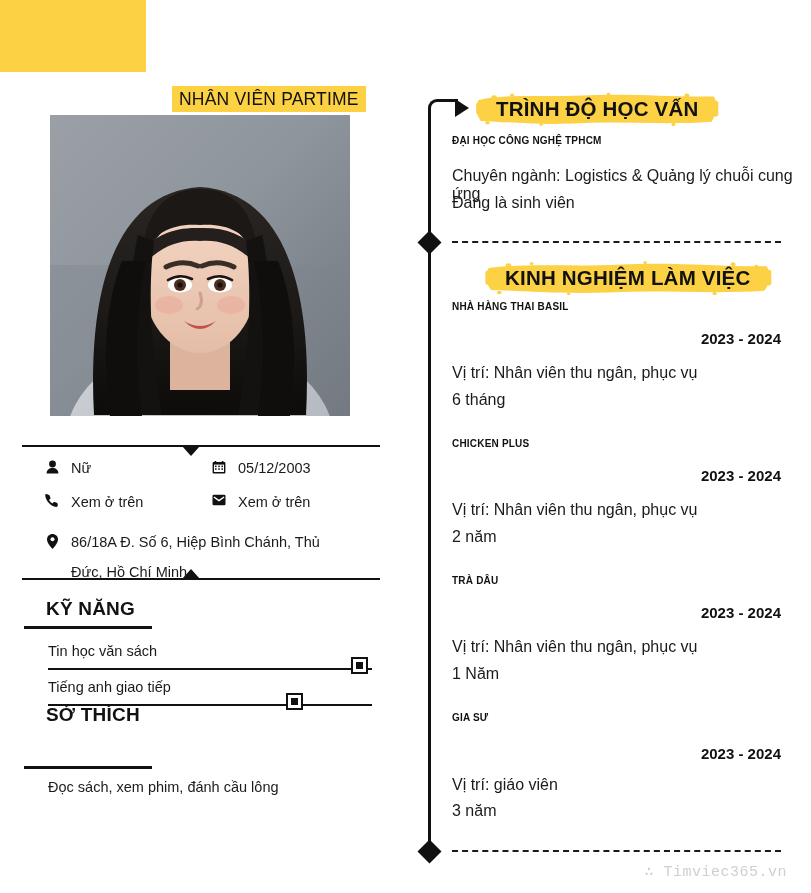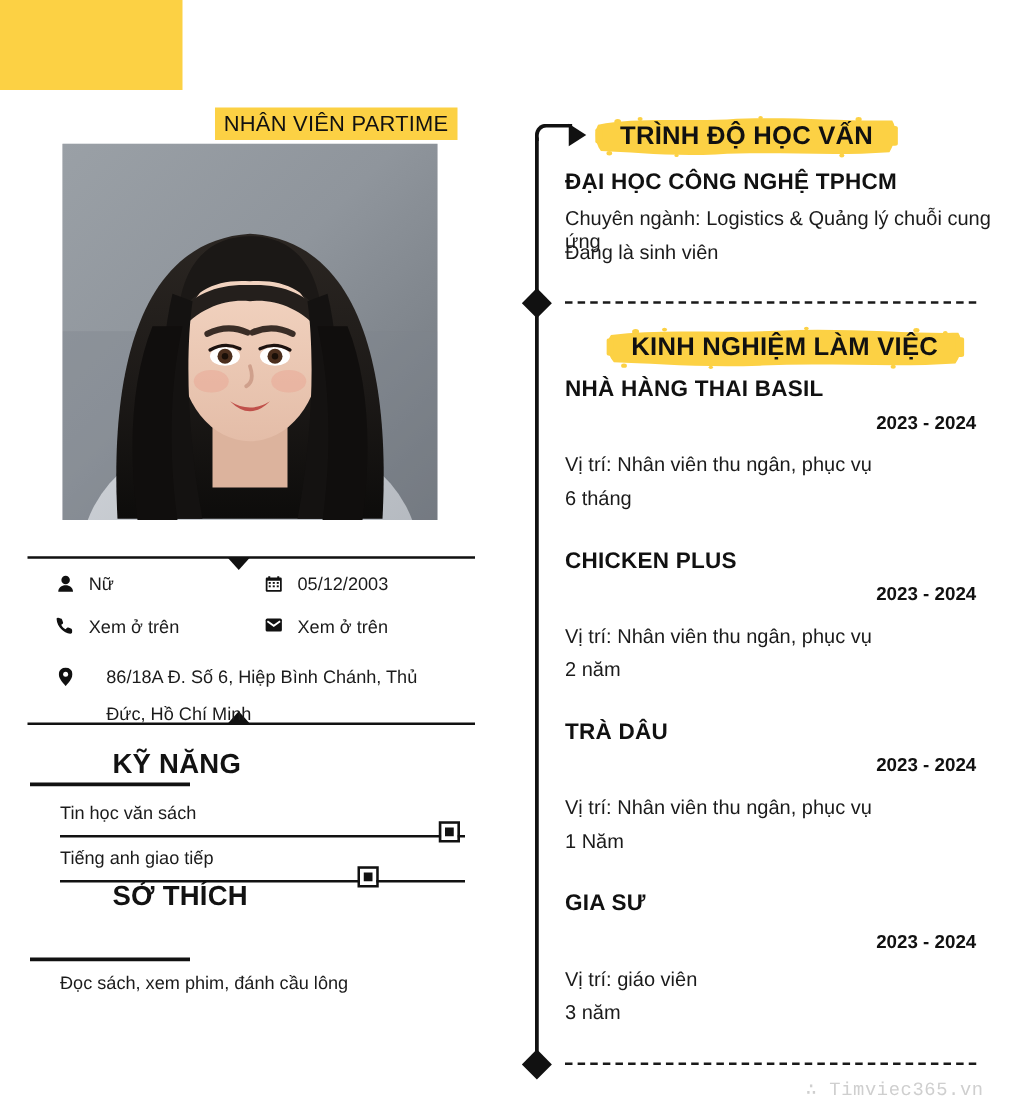--- a/index.html
+++ b/index.html
@@ -46,26 +46,26 @@
 
   
   .contact { position:absolute; left:44px; top:459px; width:340px; }
   .crow { position:relative; height:34px; }
   .citem { position:absolute; display:flex; align-items:flex-start; gap:11px; }
   .citem.col1 { left:0; }
   .citem.col2 { left:167px; }
   .cicon { width:16px; min-width:16px; display:flex; justify-content:center; padding-top:1px; }
   .cicon svg { display:block; }
   .ctext { font-size:14.5px; line-height:19px; color:#1b1b1b; }
-  .addr { position:absolute; left:0; top:68px; display:flex; gap:25px; width:300px; }
+  .addr { position:absolute; left:0; top:68px; display:flex; gap:11px; width:300px; }
   .addr .ctext { line-height:30px; }
 
   
   .lsec-title {
-    position:absolute; font-size:22px; font-weight:bold; letter-spacing:0.2px;margin-left:44px;
+    position:absolute; font-size:19px; font-weight:bold; letter-spacing:0.2px;
   }
   .lsec-underline { position:absolute; height:0; border-top:3px solid #111; width:128px; }
 
   
   .skill-label { position:absolute; left:48px; font-size:14.5px; color:#1b1b1b; }
   .skill-track { position:absolute; left:48px; height:0; border-top:2.5px solid #111; width:324px; }
   .skill-handle {
     position:absolute; width:13px; height:13px;
     background:#111; border:3px solid #fff; outline:2px solid #111;
   }
@@ -99,21 +99,21 @@
     font-size:20.5px; font-weight:bold; letter-spacing:0.2px; color:#111;
     padding:5px 22px 6px 22px; white-space:nowrap; z-index:2;
   }
   .brush .bg {
     position:absolute; left:0; top:0; right:0; bottom:0; z-index:-1;
   }
   .brush .bg svg { width:100%; height:100%; display:block; }
   .brush span.lbl { position:relative; z-index:1;margin-top:40px; }
 
   .r-org {
-    position:absolute; left:452px; font-size:18px; font-weight:bold;
+    position:absolute; left:452px; font-size:10px; font-weight:bold;
     letter-spacing:0.2px; color:#111;
   }
   .r-date {
     position:absolute; right:30px; font-size:15px; font-weight:bold; color:#111;
   }
   .r-line { position:absolute; left:452px; font-size:16px; color:#1b1b1b; }
 
   .watermark {
     position:absolute; right:24px; bottom:12px;
     font-family:"Liberation Mono", monospace; font-size:15px; color:#cfcfcf;

